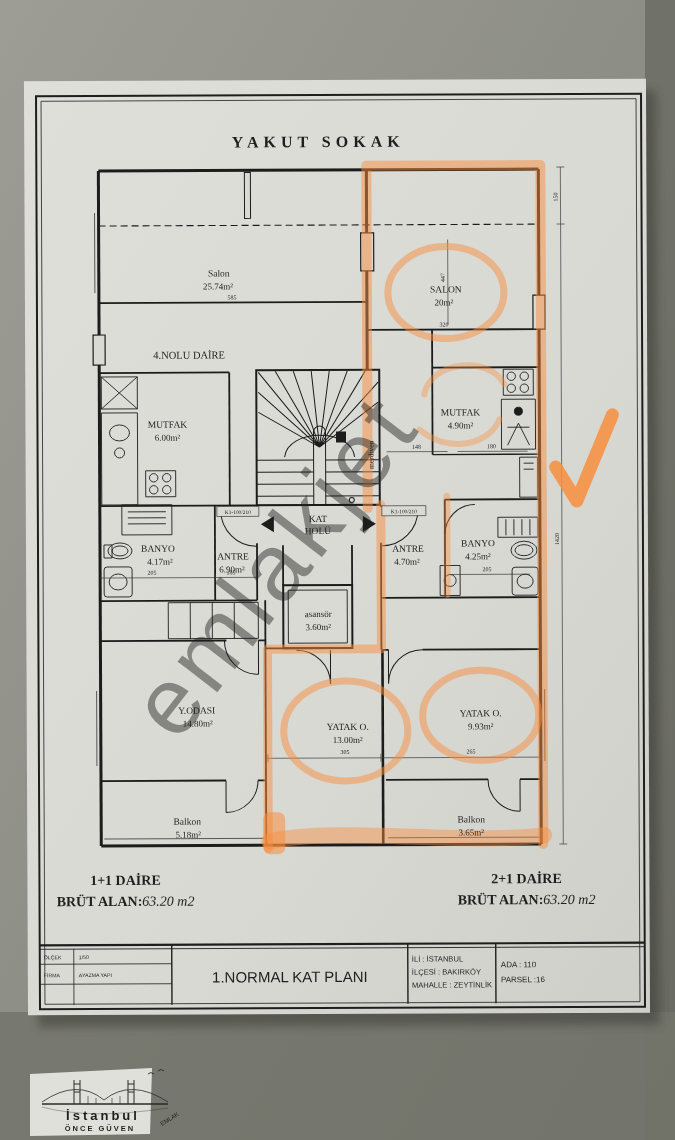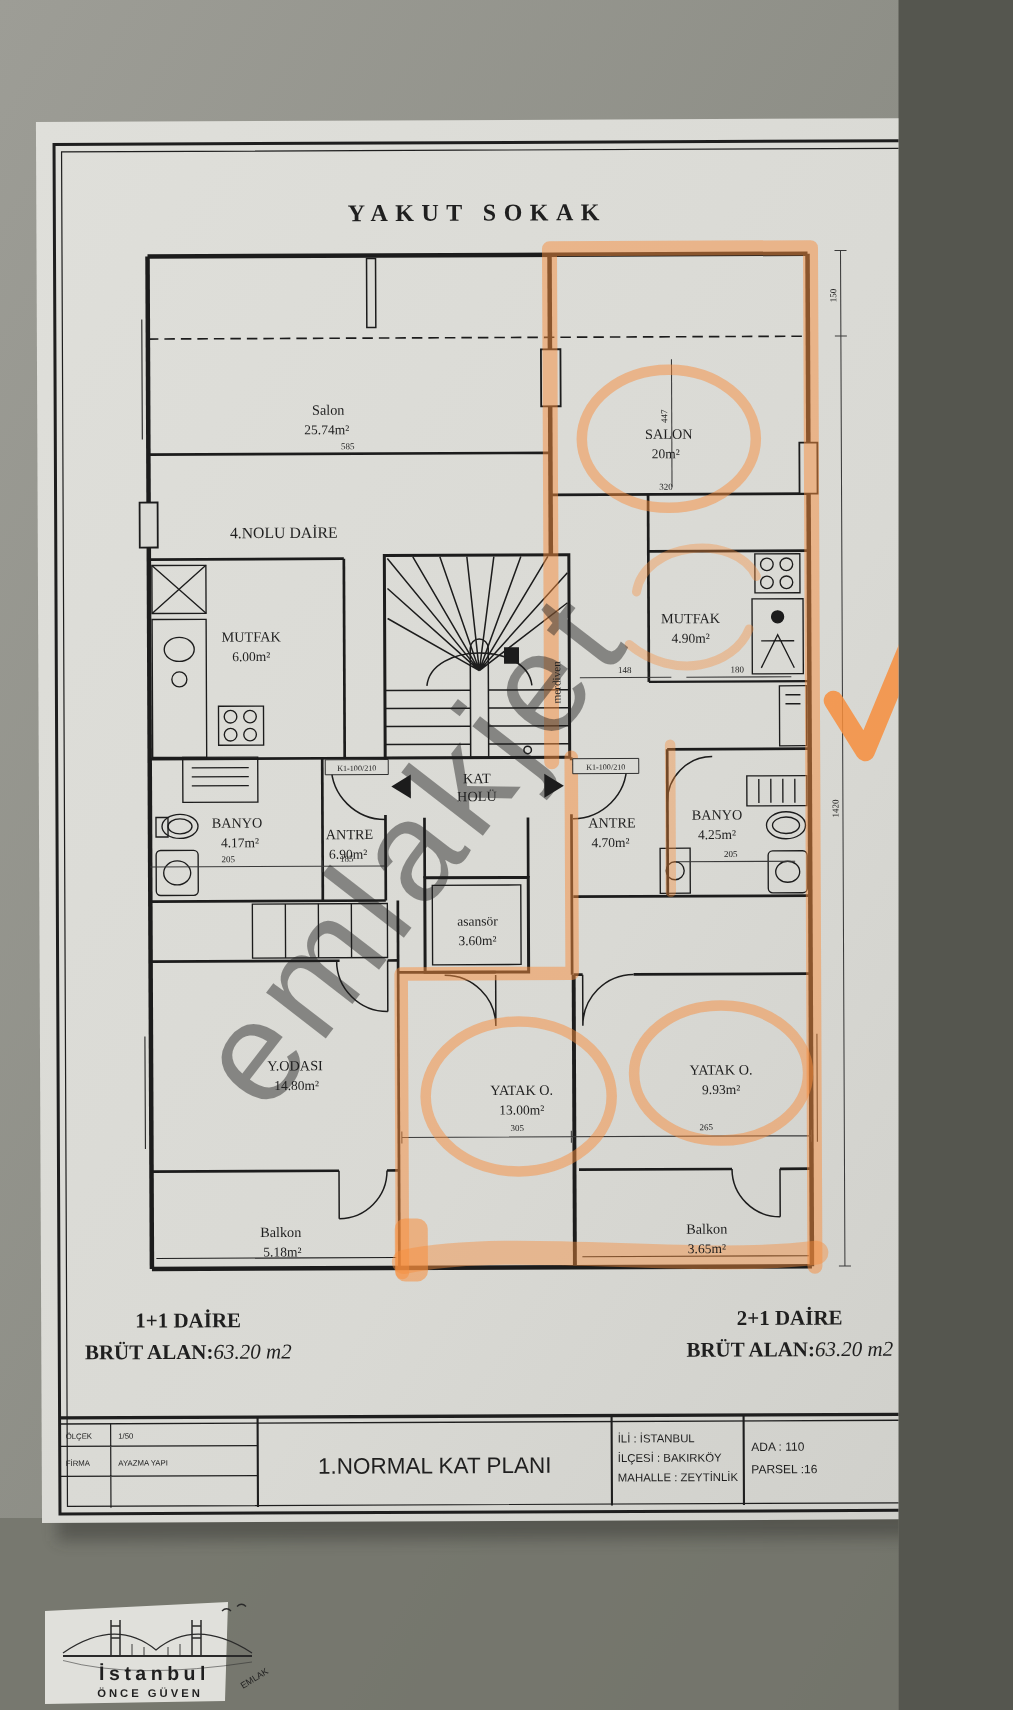--- a/index.html
+++ b/index.html
@@ -1,16 +1,16 @@
 <!DOCTYPE html>
 <html><head>
 <meta charset="utf-8">
 <style>
   html,body{margin:0;padding:0;background:#55564f;}
-  .photo{position:relative;width:599px;height:1140px;overflow:hidden;
+  .photo{position:relative;width:675px;height:1140px;overflow:hidden;
          font-family:"Liberation Serif",serif;}
   .photo svg{position:absolute;left:0;top:0;}
   text{fill:#1f1f1f;}
   .serif{font-family:"Liberation Serif",serif;}
   .sans{font-family:"Liberation Sans",sans-serif;}
 </style>
 </head>
 <body>
 
 <div class="photo">

